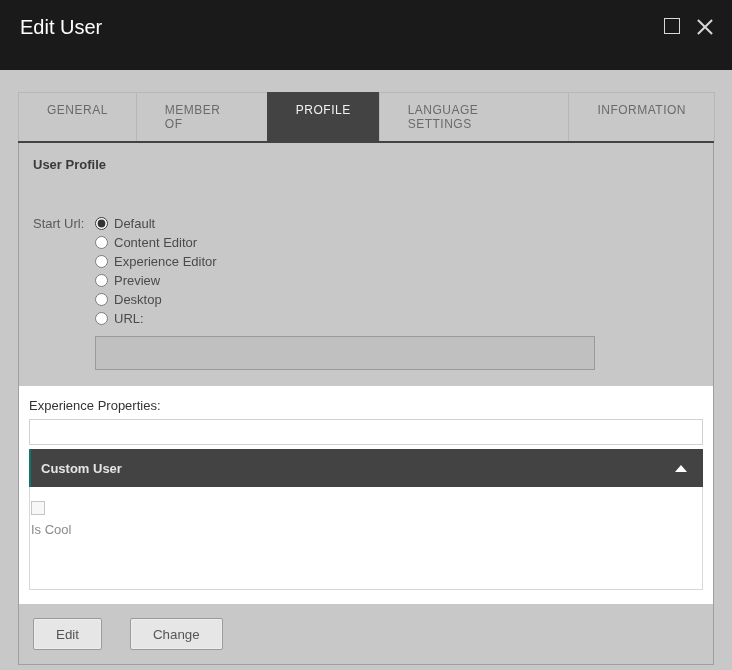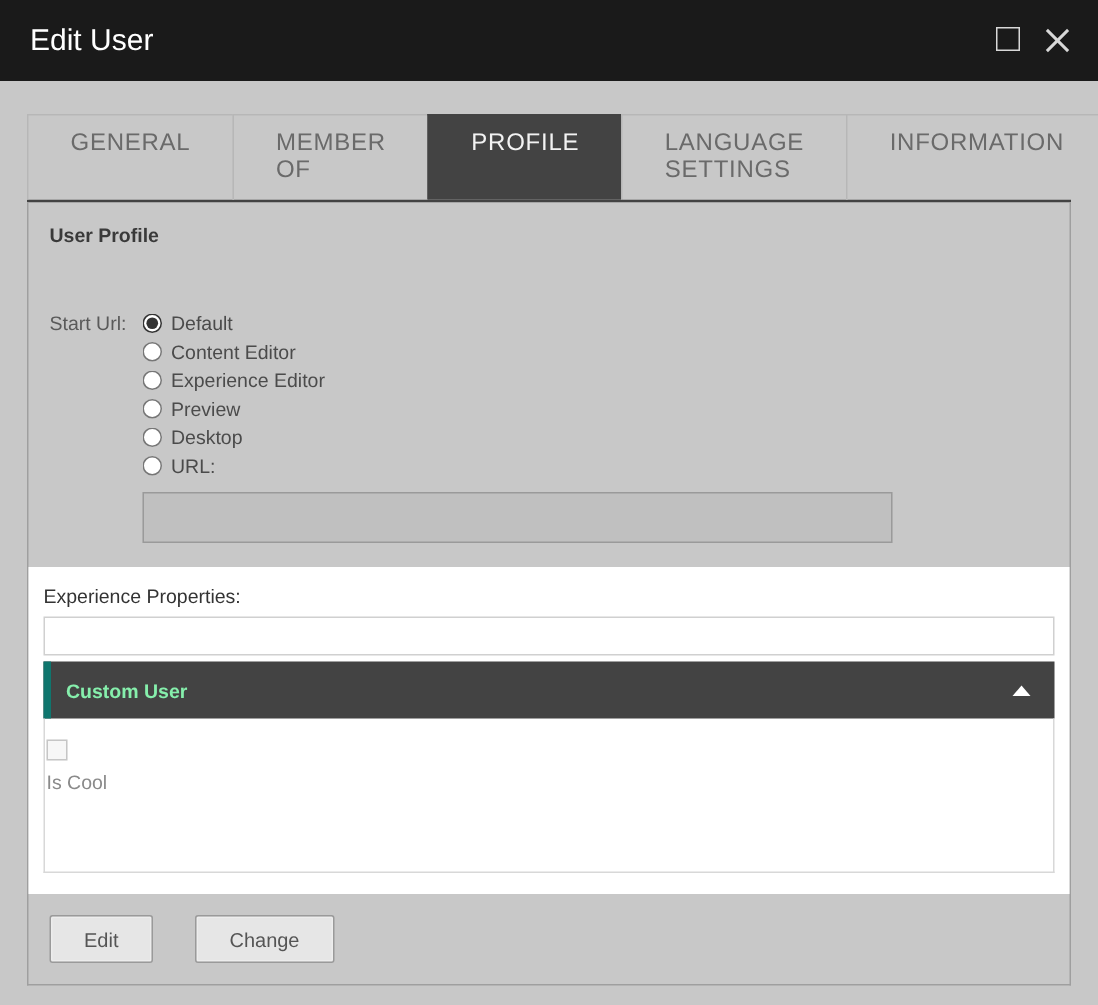--- a/index.html
+++ b/index.html
@@ -6,21 +6,21 @@
   html, body {
     width: 732px; height: 670px;
     font-family: "Segoe UI", Arial, sans-serif;
     font-size: 13px;
     background: #c8c8c8;
     color: #4b4b4b;
     overflow: hidden;
   }
   
   .titlebar {
-    height: 54px;
+    height: 70px;
     background: #1a1a1a;
     color: #fff;
     padding: 16px 20px 0 20px;
     position: relative;
   }
   .titlebar .title { font-size: 20px; font-weight: 400; color: #fff; }
   .titlebar .subtitle { font-size: 12px; color: #cfcfcf; margin-top: 4px; }
   .titlebar .controls { position: absolute; top: 18px; right: 18px; display: flex; gap: 14px; }
   .win-btn { width: 18px; height: 18px; display:inline-block; cursor:pointer; }
   .win-max {
@@ -37,21 +37,21 @@
   .body-area { padding: 8px; background: #c8c8c8; }
 
   
   .tabs {
     display: flex;
     border-bottom: 2px solid #434343;
     margin: 14px 10px 0 10px;
   }
   .tab {
     padding: 10px 28px;
-    font-size: 16px;
+    font-size: 12px;
     color: #6a6a6a;
     letter-spacing: 0.5px;
     background: #c8c8c8;
     border: 1px solid #b7b7b7;
     border-bottom: none;
     margin-right: -1px;
     cursor: pointer;
   }
   .tab.active {
     background: #434343;
@@ -92,22 +92,22 @@
   .fieldbar {
     margin-top:6px;
     height: 26px;
     border:1px solid #d0d0d0;
     background:#fff;
   }
   .group-header {
     margin-top:4px;
     height: 38px;
     background:#434343;
-    color:#86efac;
-    border-left: 5px solid #0f766e;
+    color:#e5e5e5;
+    border-left: 2px solid #0f766e;
     display:flex; align-items:center; justify-content:space-between;
     padding: 0 16px 0 10px;
     font-weight:600;
     cursor:pointer;
   }
   .chev-up {
     width: 0; height: 0;
     border-left: 6px solid transparent;
     border-right: 6px solid transparent;
     border-bottom: 7px solid #fff;

